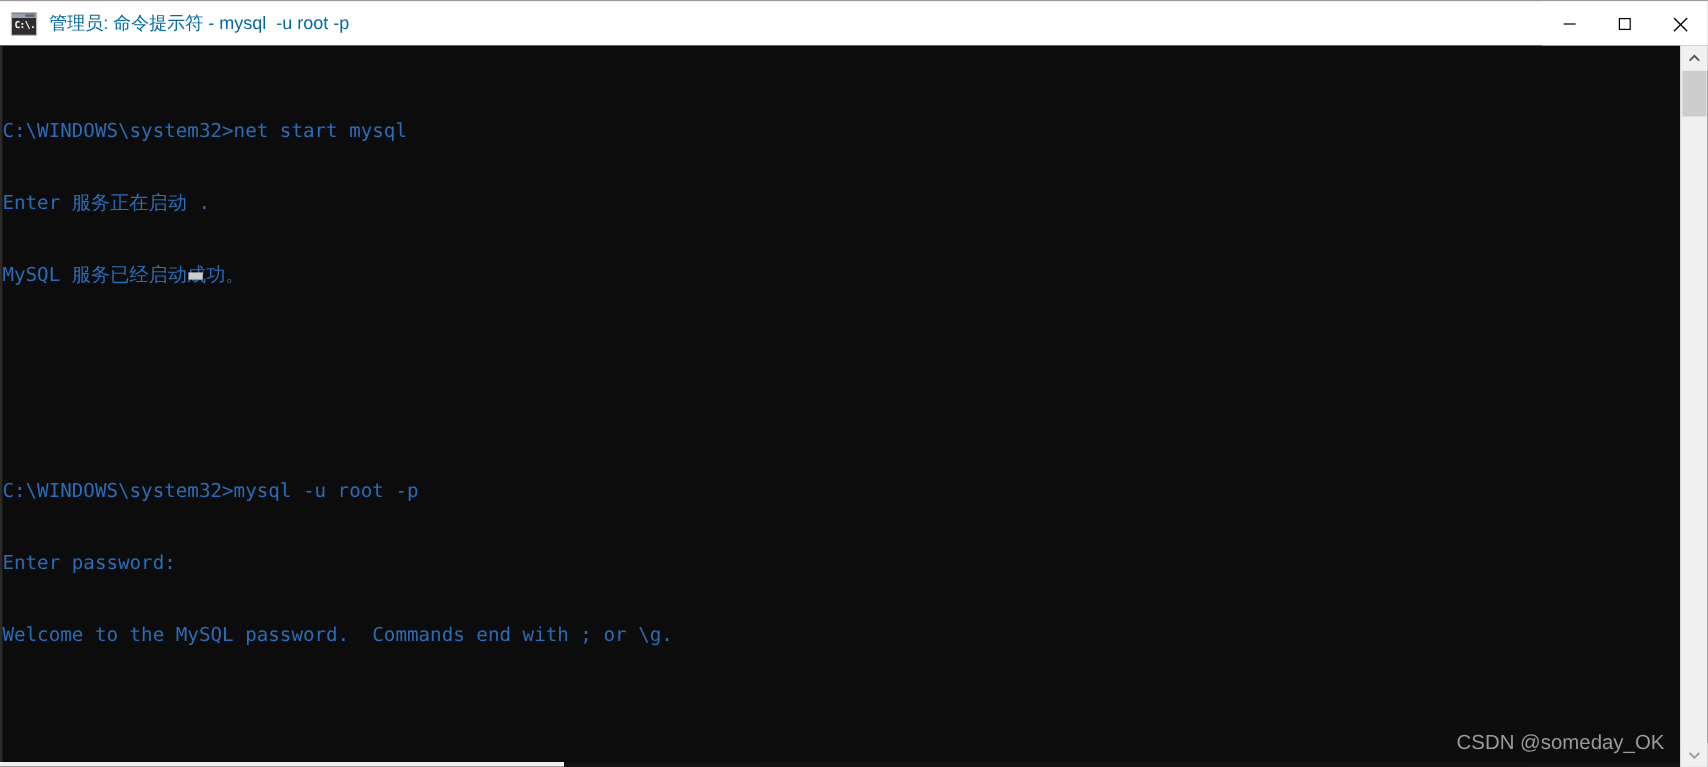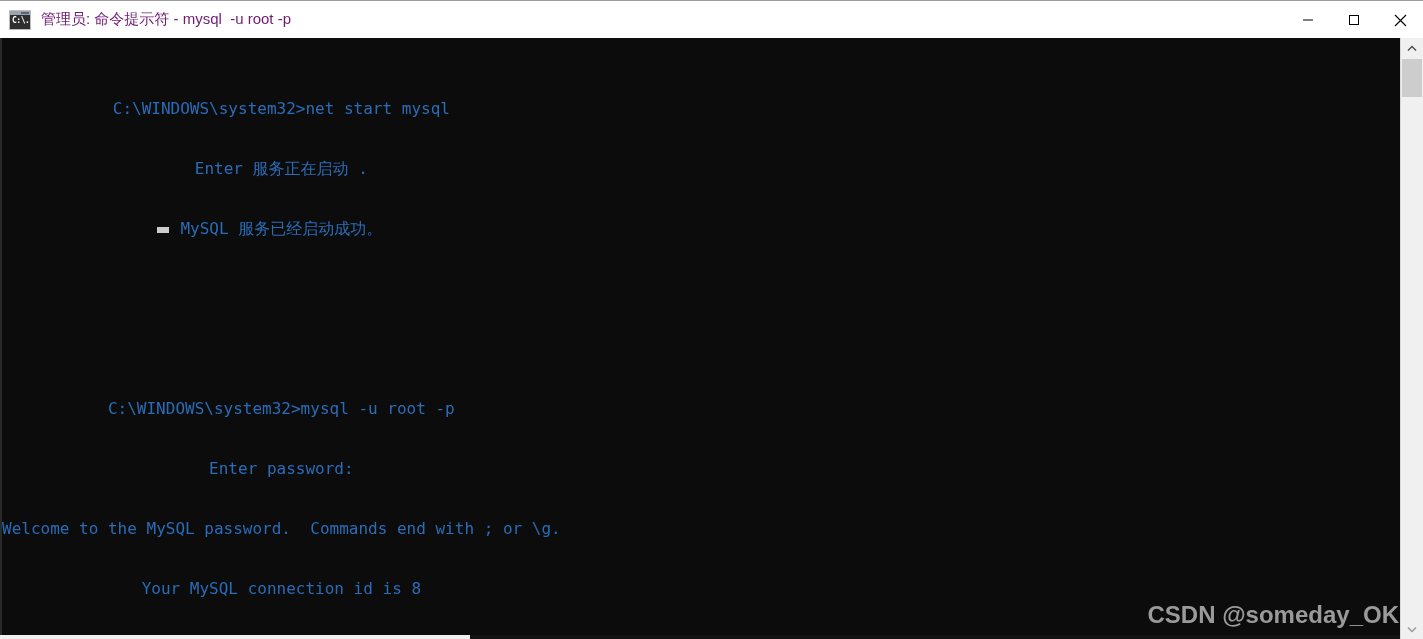--- a/index.html
+++ b/index.html
@@ -75,21 +75,21 @@
     right: 1px;
     top: 1px;
     width: 8px;
     height: 2px;
     background: #5d6670;
   }
   #title-text {
     margin-left: 10px;
     font-family: "Liberation Sans", "DejaVu Sans", sans-serif;
     font-size: 15px;
-    color: #701a75;
+    color: #0369a1;
     white-space: pre;
     overflow: hidden;
     text-overflow: clip;
   }
   #winbuttons {
     display: flex;
     height: 100%;
     flex: 0 0 auto;
   }
   .winbtn {
@@ -127,42 +127,40 @@
     font-family: "DejaVu Sans Mono", "Liberation Mono", monospace;
     font-size: 16px;
     line-height: 20px;
     color: #2b6cb8;
     white-space: pre;
     letter-spacing: 0px;
   }
   #console-text .ln {
     height: 20px;
     white-space: pre;
-    text-align: center;
   }
   #cursor {
     position: absolute;
     left: 157px;
     top: 189px;
     width: 12px;
     height: 6px;
     background: #cccccc;
   }
 
   
   #watermark {
     position: absolute;
-    right: 24px;
+    right: 36px;
     bottom: 10px;
     font-family: "Liberation Sans", "DejaVu Sans", sans-serif;
-    font-size: 24px;
+    font-size: 17px;
     color: #9a9a9a;
     white-space: pre;
     user-select: none;
-    font-weight: bold;
   }
 
   
   #vscroll {
     position: absolute;
     right: 0;
     top: 38px;
     width: 23px;
     height: 601px;
     background: #f0f0f0;
@@ -246,21 +244,20 @@
     <div id="console-border-left"></div>
     <div id="console-text">
       <div class="ln">C:\WINDOWS\system32&gt;net start mysql</div>
       <div class="ln">Enter 服务正在启动 .</div>
       <div class="ln">MySQL 服务已经启动成功。</div>
       <div class="ln"></div>
       <div class="ln"></div>
       <div class="ln">C:\WINDOWS\system32&gt;mysql -u root -p</div>
       <div class="ln">Enter password:</div>
       <div class="ln">Welcome to the MySQL password.  Commands end with ; or \g.</div>
-      <div class="ln">Your MySQL connection id is 8</div>
       
       
       
       
       
       
       
       
       
       

